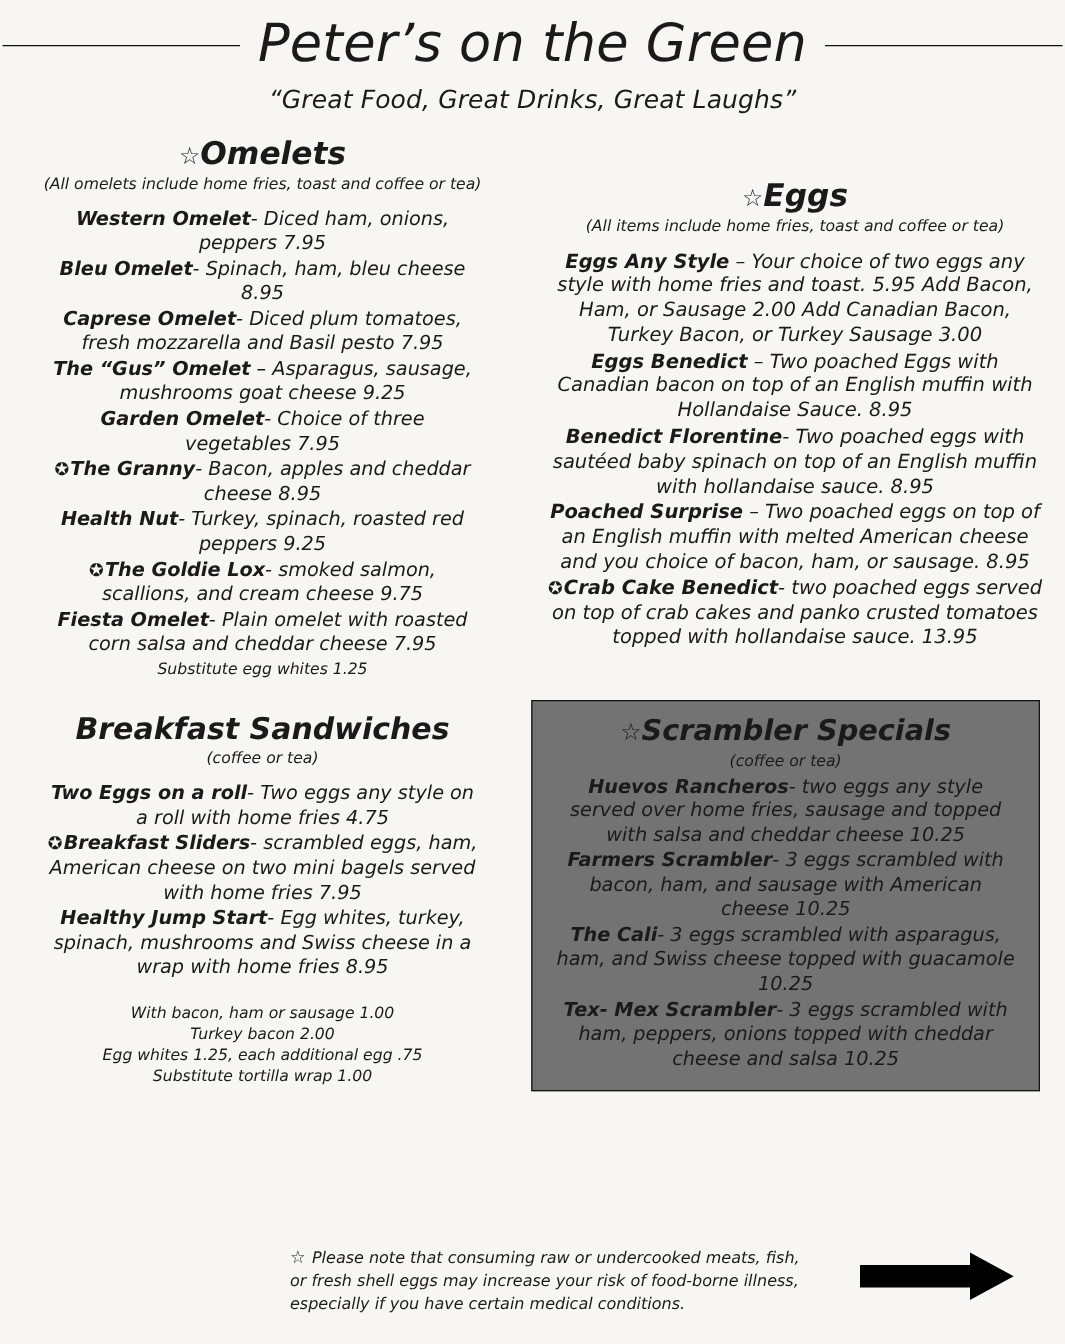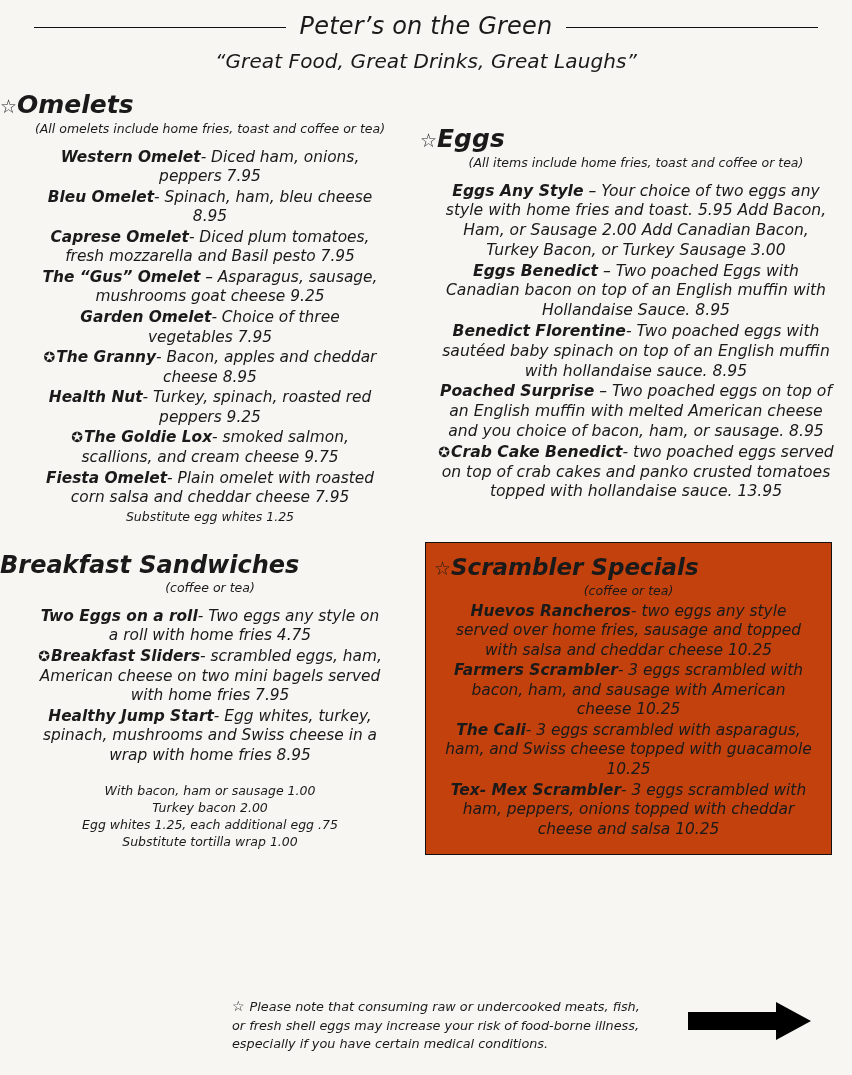--- a/index.html
+++ b/index.html
@@ -30,21 +30,21 @@
   .rule {
     height: 1px;
     background: #111;
     flex: 1 1 auto;
   }
   .rule.left  { max-width: 252px; }
   .rule.right { max-width: 252px; }
   .brand {
     font-family: "DejaVu Sans", sans-serif;
     font-style: italic;
-    font-size: 24px;
+    font-size: 42px;
     font-weight: 400;
     letter-spacing: .2px;
     white-space: nowrap;
     line-height: 1;
     padding-bottom: 2px;
   }
   .tagline {
     text-align: center;
     font-style: italic;
     font-size: 20px;
@@ -56,20 +56,21 @@
   .columns {
     display: flex;
     align-items: flex-start;
     margin-top: 12px;
   }
   .col-left  { width: 420px; flex: 0 0 420px; }
   .col-right { width: 432px; flex: 0 0 432px; }
 
   
   .section-head {
+    text-align: center;
     font-weight: bold;
     font-style: italic;
     font-size: 25px;
     line-height: 1.1;
   }
   .section-head .star { font-style: normal; font-weight: normal; font-size: 19px; }
   .section-sub {
     text-align: center;
     font-style: italic;
     font-size: 12.5px;
@@ -114,21 +115,21 @@
 
   .addons {
     margin-top: 18px;
   }
 
   
   .scrambler-box {
     margin: 40px 20px 0 5px;
     border: 1.5px solid #111;
     padding: 12px 8px 14px 8px;
-    background: #c2410c;
+    background: #737373;
   }
   .scrambler-box .section-head { font-size: 23px; }
   .scrambler-box .items { margin-top: 4px; }
   .scrambler-box .item { font-size: 15.4px; padding: 0 10px; }
 
   
   .footer {
     position: absolute;
     left: 0;
     right: 0;

